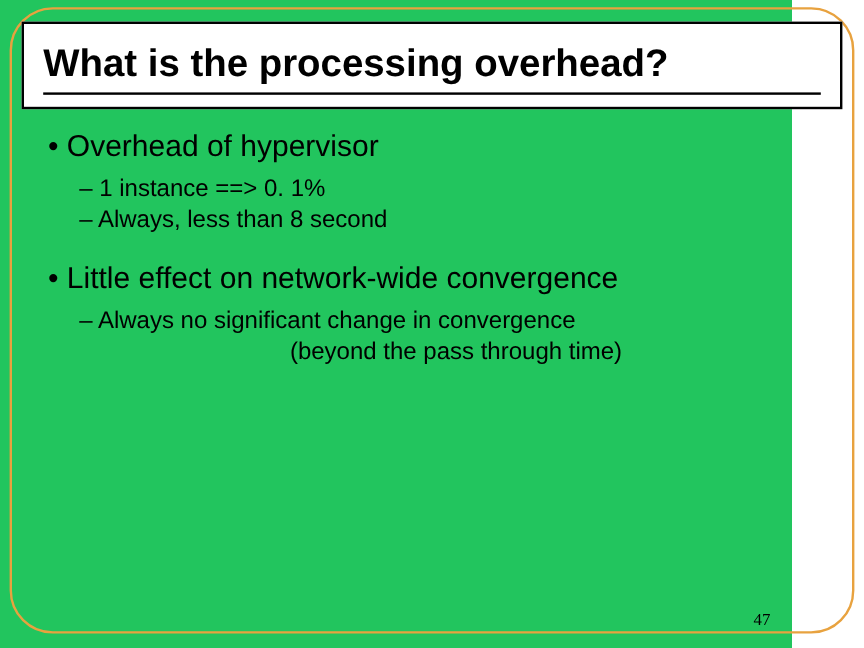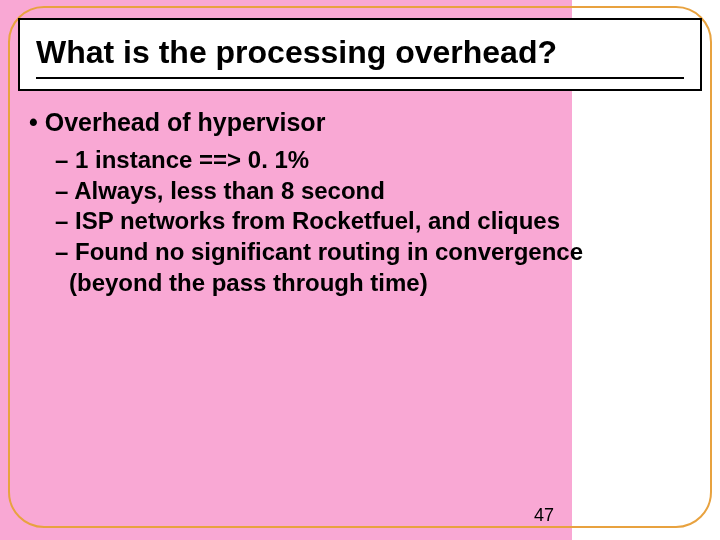--- a/index.html
+++ b/index.html
@@ -1,21 +1,21 @@
 <!DOCTYPE html>
 <html><head>
 <meta charset="utf-8">
 <style>
   * { margin: 0; padding: 0; box-sizing: border-box; }
   html, body { width: 720px; height: 540px; background: #fff; font-family: Arial, Helvetica, sans-serif; }
   .slide {
     position: relative;
-    width: 572px;
+    width: 660px;
     height: 540px;
-    background: #f9a8d4;
+    background: #22c55e;
   }
   .frame {
     position: absolute;
     left: 8px;
     top: 6px;
     width: 704px;
     height: 522px;
     border: 2px solid #e8a23f;
     border-radius: 36px;
   }
@@ -33,61 +33,61 @@
     font-weight: bold;
     color: #000;
   }
   .title-underline {
     margin-top: 6px;
     border-bottom: 2px solid #000;
     width: 100%;
   }
   .content {
     position: absolute;
-    left: 29px;
+    left: 40px;
     top: 108px;
     width: 640px;
     color: #000;
-    font-weight: bold;
   }
   .bullet1 {
     font-size: 25px;
     margin-bottom: 8px;
   }
   .sub {
     margin-left: 26px;
-    font-size: 24px;
+    font-size: 20px;
     line-height: 1.28;
   }
   .block2 { margin-top: 22px; }
   .slide-number {
     position: absolute;
     right: 18px;
     bottom: 14px;
-    font-size: 18px;
+    font-size: 14px;
     color: #000;
+    font-family: Liberation Serif, serif;
   }
 </style>
 </head>
 <body>
 
 <div class="slide">
   <div class="frame"></div>
 
   <div class="title-box">
     <div class="title-text">What is the processing overhead?</div>
     <div class="title-underline"></div>
   </div>
 
   <div class="content">
 
     <div class="bullet1">• <span>Overhead of hypervisor</span></div>
     <div class="sub">– <span>1 instance ==&gt; 0. 1%</span></div>
     <div class="sub">– <span>Always, less than 8 second</span></div>
 
-    <div class="sub">– <span>ISP networks from Rocketfuel, and cliques</span></div>
-    <div class="sub">– <span>Found no significant routing in convergence</span></div>
-    <div class="sub" style="margin-left:40px;"><span>(beyond the pass through time)</span></div>
+    <div class="bullet1 block2">• <span>Little effect on network-wide convergence</span></div>
+    <div class="sub">– <span>Always no significant change in convergence</span></div>
+    <div class="sub" style="margin-left:40px;text-align:center;"><span>(beyond the pass through time)</span></div>
 
   </div>
 
   <div class="slide-number">47</div>
 </div>
 
 </body></html>

